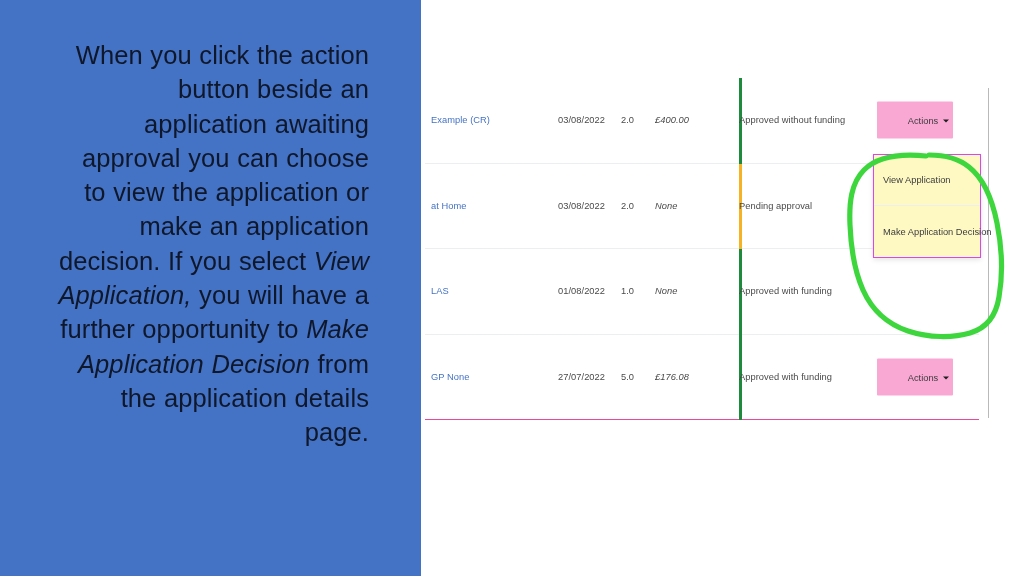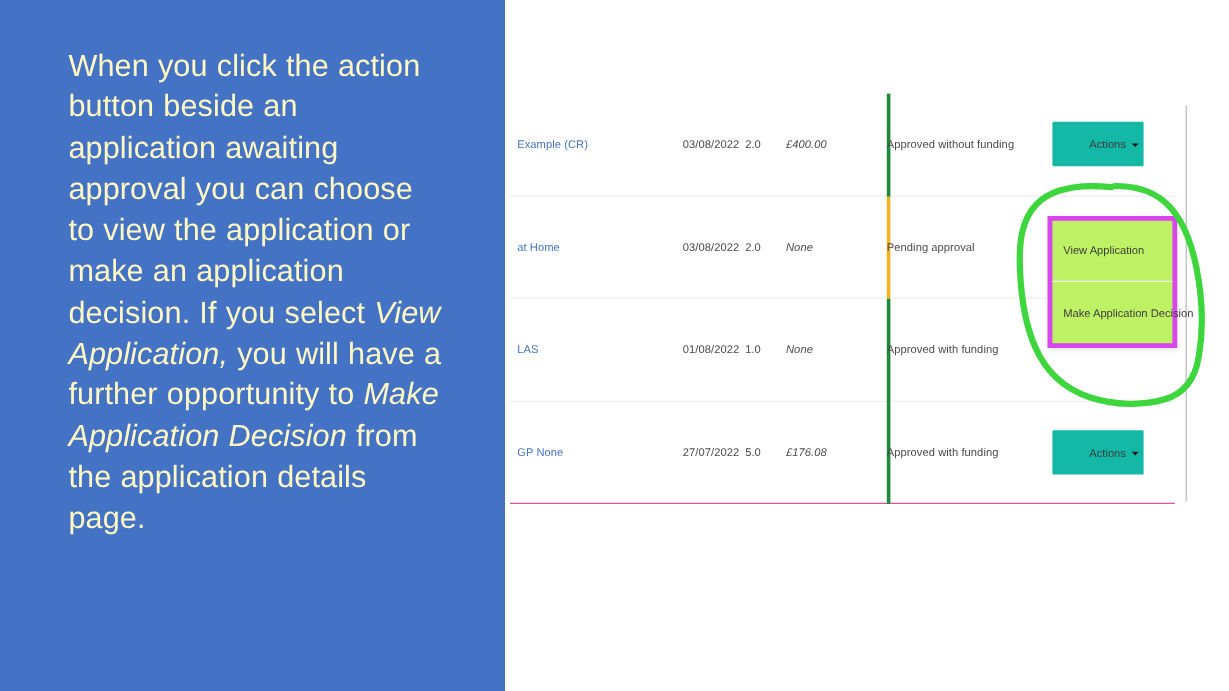--- a/index.html
+++ b/index.html
@@ -20,26 +20,27 @@
     left: 0; top: 0;
     width: 421px;
     height: 576px;
     background: #4472C4;
   }
   #slide-text {
     position: absolute;
     left: 57px;
     top: 38px;
     width: 312px;
-    color: #fef9c3;
+    color: #0f172a;
     font-size: 25.5px;
     line-height: 34.3px;
     font-weight: 400;
     letter-spacing: 0.1px;
     word-spacing: 0.4px;
+    text-align: right;
   }
   #slide-text .it { font-style: italic; }
 
   
   #shot-area {
     position: absolute;
     left: 421px; top: 0;
     width: 603px; height: 576px;
     background: #ffffff;
   }
@@ -76,21 +77,21 @@
   .cell {
     position: absolute;
     top: 50%;
     transform: translateY(-50%);
     font-size: 9.3px;
     color: #4a4a4a;
     white-space: nowrap;
     letter-spacing: 0.05px;
   }
   .c-name   { left: 6px;   color: #4472C4; }
-  .c-date   { left: 144px; }
+  .c-date   { left: 133px; }
   .c-qty    { left: 196px; }
   .c-amount { left: 230px; font-style: italic; }
   .c-status { left: 314px; }
 
   
   .rail {
     position: absolute;
     left: 314px;
     top: 0;
     width: 3.4px;
@@ -100,21 +101,21 @@
   .rail.amber  { background: #f5b324; }
 
   
   .actions-btn {
     position: absolute;
     left: 452px;
     top: 50%;
     transform: translateY(-50%);
     width: 76px;
     height: 37px;
-    background: #14b8a6;
+    background: #f9a8d4;
     border-radius: 1px;
     display: flex;
     align-items: center;
     justify-content: center;
     gap: 5px;
     cursor: pointer;
     padding-left: 27px;
   }
   .actions-btn .lbl {
     font-size: 9.3px;
@@ -127,25 +128,24 @@
     border-top: 3.8px solid #1e1e1e;
     margin-top: 1px;
   }
 
   
   #actions-menu {
     position: absolute;
     left: 452px;
     top: 154px;
     width: 108px;
-    background: #bef264;
-    border: 4px solid #d946ef;
+    background: #fef9c3;
+    border: 1px solid #d946ef;
     box-shadow: 0 2px 5px rgba(0,0,0,0.10);
     z-index: 6;
-    margin-top: 26px;
   }
   .menu-item {
     height: 51px;
     display: flex;
     align-items: center;
     padding-left: 9px;
     font-size: 9.3px;
     color: #3c3c3c;
     white-space: nowrap;
     cursor: pointer;

